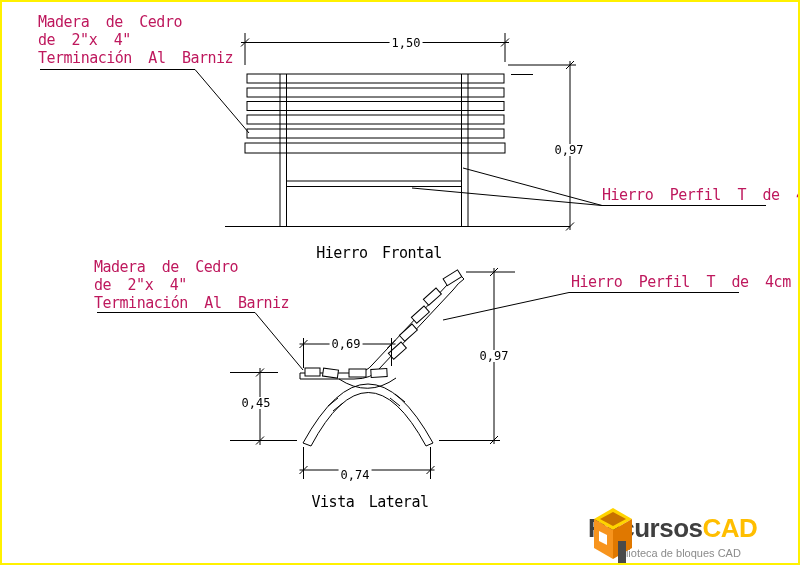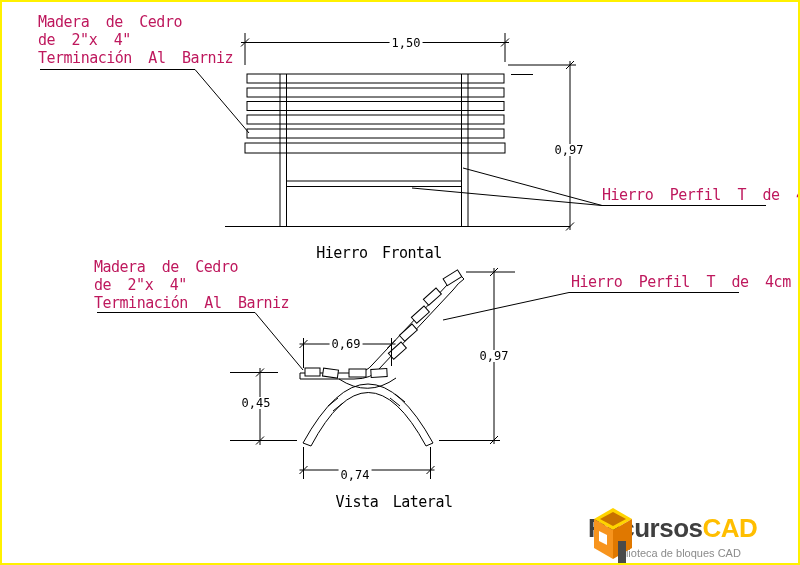--- a/index.html
+++ b/index.html
@@ -209,21 +209,21 @@
     <div>de 2"x 4"</div>
     <div>Terminación Al Barniz</div>
   </div>
 
   <div class="cad-text" style="left:600px;top:184px;">Hierro Perfil T de 4cm</div>
 
   <div class="cad-text" style="left:569px;top:271px;">Hierro Perfil T de 4cm</div>
 
   <div class="caption" style="left:377px;top:242px;">Hierro Frontal</div>
 
-  <div class="caption" style="left:392px;top:491px;">Vista Lateral</div>
+  <div class="caption" style="left:368px;top:491px;">Vista Lateral</div>
 
 
   <div class="dim" style="left:368px;top:41px;margin-left:36px;">1,50</div>
   <div class="dim" style="left:567px;top:148px;">0,97</div>
   <div class="dim" style="left:344px;top:342px;">0,69</div>
   <div class="dim" style="left:492px;top:354px;">0,97</div>
   <div class="dim" style="left:254px;top:401px;">0,45</div>
   <div class="dim" style="left:353px;top:464px;margin-top:9px;">0,74</div>
 
   <div class="logo">

